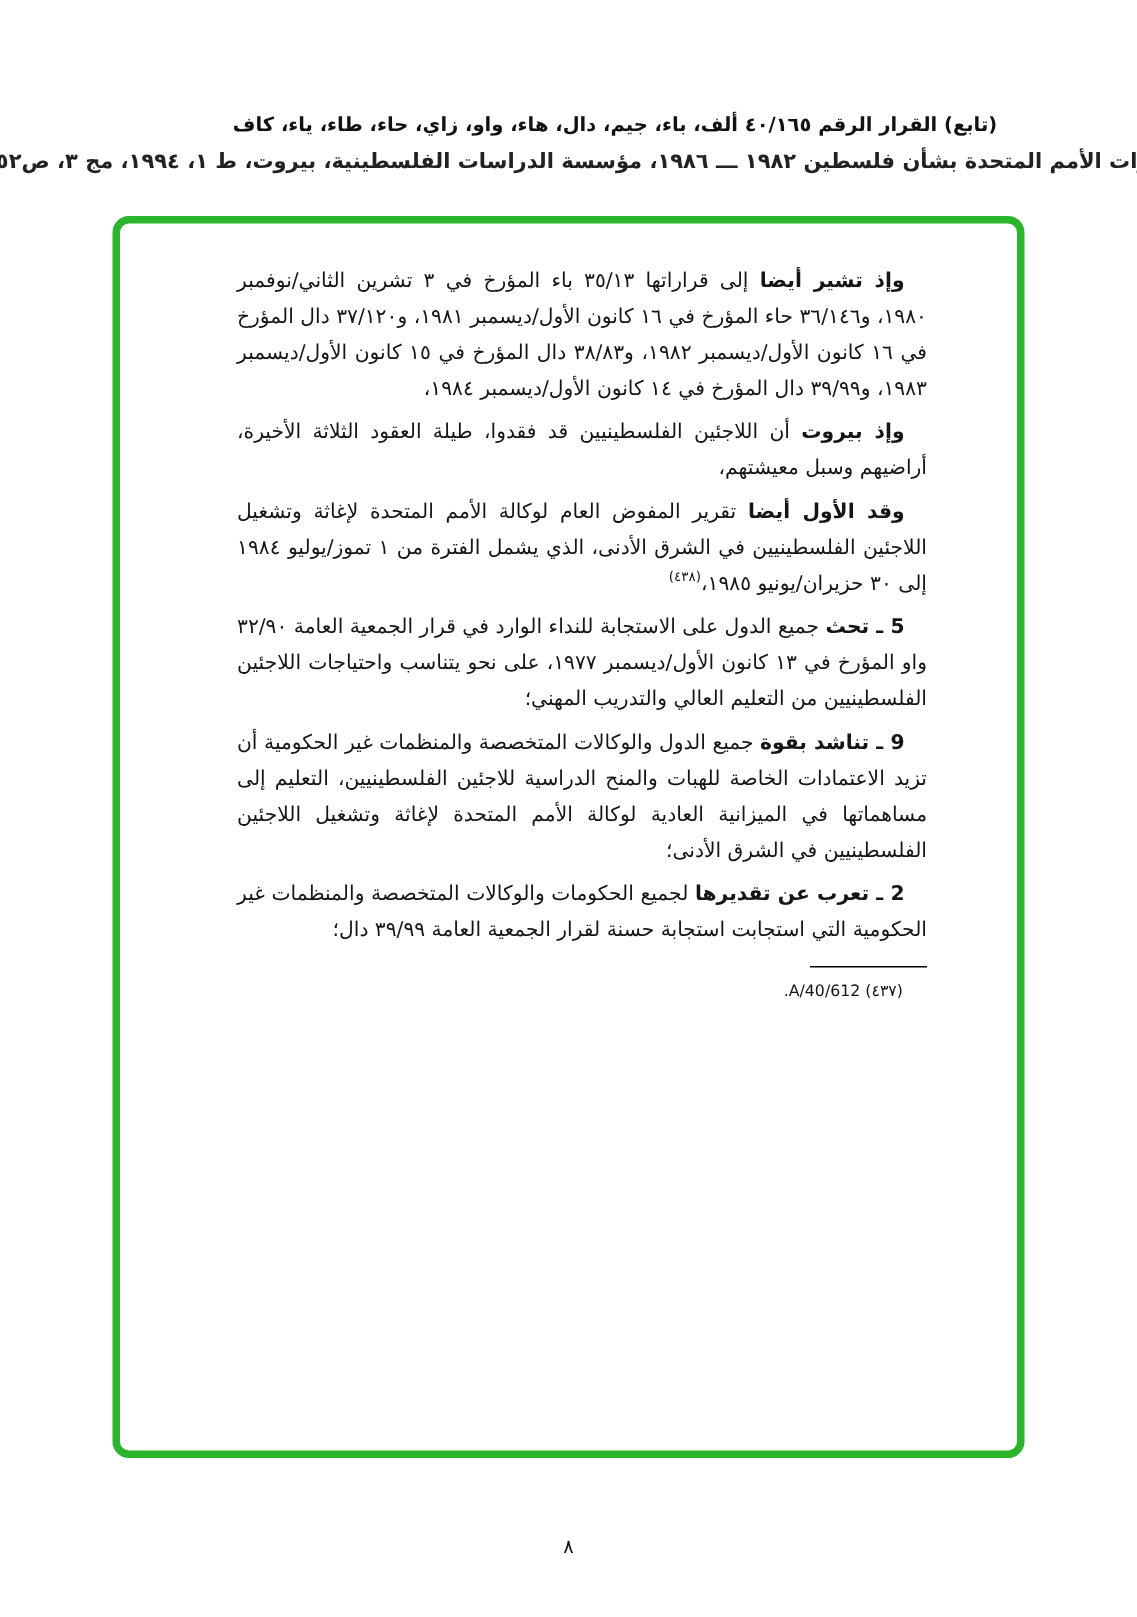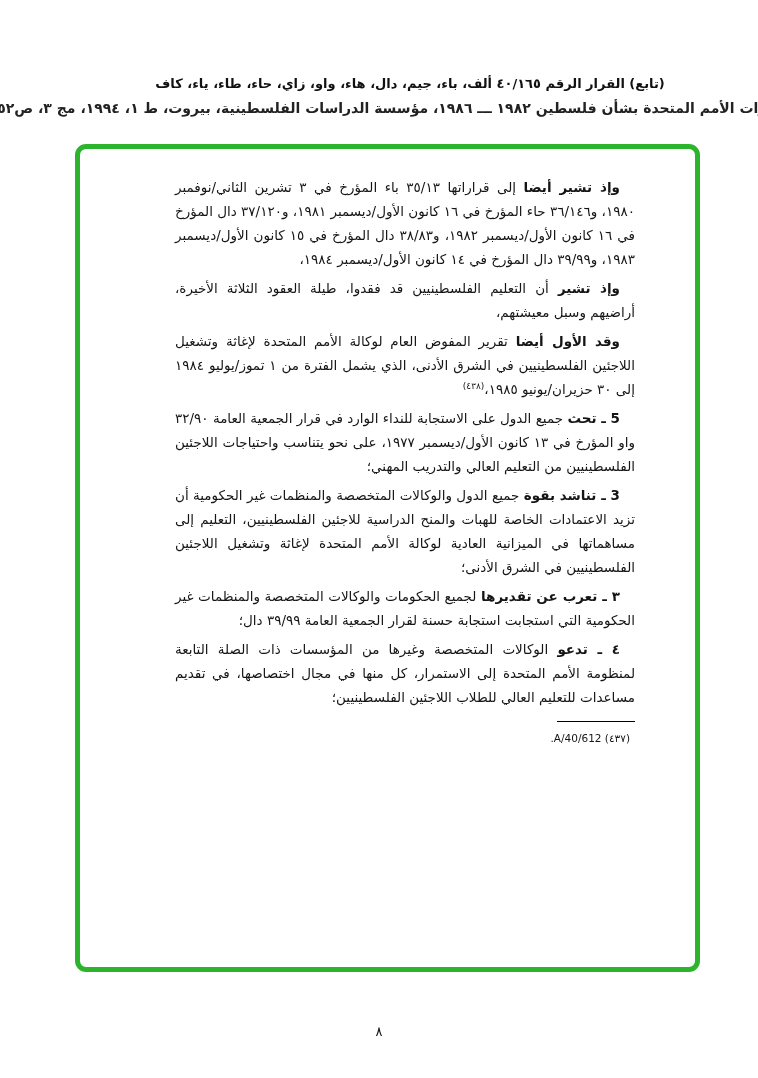--- a/index.html
+++ b/index.html
@@ -42,21 +42,21 @@
   .para{margin:0 0 5px 0;text-indent:15px;}
   .para .lead{font-weight:700;}
   .para sup.ref{font-size:9px;line-height:0;}
   
   .footnotes{margin-top:12px;}
   .fn-rule{
     width:78px;height:1px;background:#000;
     margin:0 0 8px auto; 
   }
   .footnote{
-    margin:0 5px 2px 0;
+    margin:0 16px 2px 0;
     font-size:10.5px;line-height:16px;
     text-align:right;
     padding-right:22px;text-indent:-22px; 
     color:#151515;
   }
   .fn-label{font-weight:400;}
   
   .pageno{
     position:absolute;top:1024px;left:0;width:100%;
     text-align:center;font-size:13px;direction:rtl;color:#111;
@@ -65,39 +65,38 @@
 </head>
 <body>
 
 <div class="page">
 
   <div class="header">
     <div class="doc-title">(تابع) القرار الرقم ٤٠/١٦٥ ألف، باء، جيم، دال، هاء، واو، زاي، حاء، طاء، ياء، كاف</div>
     <div class="doc-source">قرارات الأمم المتحدة بشأن فلسطين ١٩٨٢ ـــ ١٩٨٦، مؤسسة الدراسات الفلسطينية، بيروت، ط ١، ١٩٩٤، مج ٣، ص٢٥٢- ٢٦٦</div>
   </div>
 
-  <div class="frame" style="border-color: rgb(44, 181, 44); padding-left: 17px;">
+  <div class="frame" style="border-color: rgb(44, 181, 44);">
     <div class="frame-inner">
 
       <div class="doc-body">
 
         <p class="para"><span class="lead">وإذ تشير أيضا</span><span> إلى قراراتها ٣٥/١٣ باء المؤرخ في ٣ تشرين الثاني/نوفمبر ١٩٨٠، و٣٦/١٤٦ حاء المؤرخ في ١٦ كانون الأول/ديسمبر ١٩٨١، و٣٧/١٢٠ دال المؤرخ في ١٦ كانون الأول/ديسمبر ١٩٨٢، و٣٨/٨٣ دال المؤرخ في ١٥ كانون الأول/ديسمبر ١٩٨٣، و٣٩/٩٩ دال المؤرخ في ١٤ كانون الأول/ديسمبر ١٩٨٤،</span><sup class="ref"></sup></p>
 
-        <p class="para"><span class="lead">وإذ تشير</span><span> أن التعليم الفلسطينيين قد فقدوا، طيلة العقود الثلاثة الأخيرة، أراضيهم وسبل معيشتهم،</span><sup class="ref"></sup></p>
+        <p class="para"><span class="lead">وإذ بيروت</span><span> أن اللاجئين الفلسطينيين قد فقدوا، طيلة العقود الثلاثة الأخيرة، أراضيهم وسبل معيشتهم،</span><sup class="ref"></sup></p>
 
 
         <p class="para"><span class="lead">وقد الأول أيضا</span><span> تقرير المفوض العام لوكالة الأمم المتحدة لإغاثة وتشغيل اللاجئين الفلسطينيين في الشرق الأدنى، الذي يشمل الفترة من ١ تموز/يوليو ١٩٨٤ إلى ٣٠ حزيران/يونيو ١٩٨٥،</span><sup class="ref">(٤٣٨)</sup></p>
 
         <p class="para"><span class="lead">5 ـ تحث</span><span> جميع الدول على الاستجابة للنداء الوارد في قرار الجمعية العامة ٣٢/٩٠ واو المؤرخ في ١٣ كانون الأول/ديسمبر ١٩٧٧، على نحو يتناسب واحتياجات اللاجئين الفلسطينيين من التعليم العالي والتدريب المهني؛</span><sup class="ref"></sup></p>
 
-        <p class="para"><span class="lead">3 ـ تناشد بقوة</span><span> جميع الدول والوكالات المتخصصة والمنظمات غير الحكومية أن تزيد الاعتمادات الخاصة للهبات والمنح الدراسية للاجئين الفلسطينيين، التعليم إلى مساهماتها في الميزانية العادية لوكالة الأمم المتحدة لإغاثة وتشغيل اللاجئين الفلسطينيين في الشرق الأدنى؛</span><sup class="ref"></sup></p>
+        <p class="para"><span class="lead">9 ـ تناشد بقوة</span><span> جميع الدول والوكالات المتخصصة والمنظمات غير الحكومية أن تزيد الاعتمادات الخاصة للهبات والمنح الدراسية للاجئين الفلسطينيين، التعليم إلى مساهماتها في الميزانية العادية لوكالة الأمم المتحدة لإغاثة وتشغيل اللاجئين الفلسطينيين في الشرق الأدنى؛</span><sup class="ref"></sup></p>
 
-        <p class="para"><span class="lead">٣ ـ تعرب عن تقديرها</span><span> لجميع الحكومات والوكالات المتخصصة والمنظمات غير الحكومية التي استجابت استجابة حسنة لقرار الجمعية العامة ٣٩/٩٩ دال؛</span><sup class="ref"></sup></p>
+        <p class="para"><span class="lead">2 ـ تعرب عن تقديرها</span><span> لجميع الحكومات والوكالات المتخصصة والمنظمات غير الحكومية التي استجابت استجابة حسنة لقرار الجمعية العامة ٣٩/٩٩ دال؛</span><sup class="ref"></sup></p>
 
-        <p class="para"><span class="lead">٤ ـ تدعو</span><span> الوكالات المتخصصة وغيرها من المؤسسات ذات الصلة التابعة لمنظومة الأمم المتحدة إلى الاستمرار، كل منها في مجال اختصاصها، في تقديم مساعدات للتعليم العالي للطلاب اللاجئين الفلسطينيين؛</span><sup class="ref"></sup></p>
 
       </div>
 
       <div class="footnotes">
         <div class="fn-rule"></div>
 
         <p class="footnote"><span class="fn-label">(٤٣٧)</span> <span class="fn-text">A/40/612.</span></p>
 
       </div>
 

